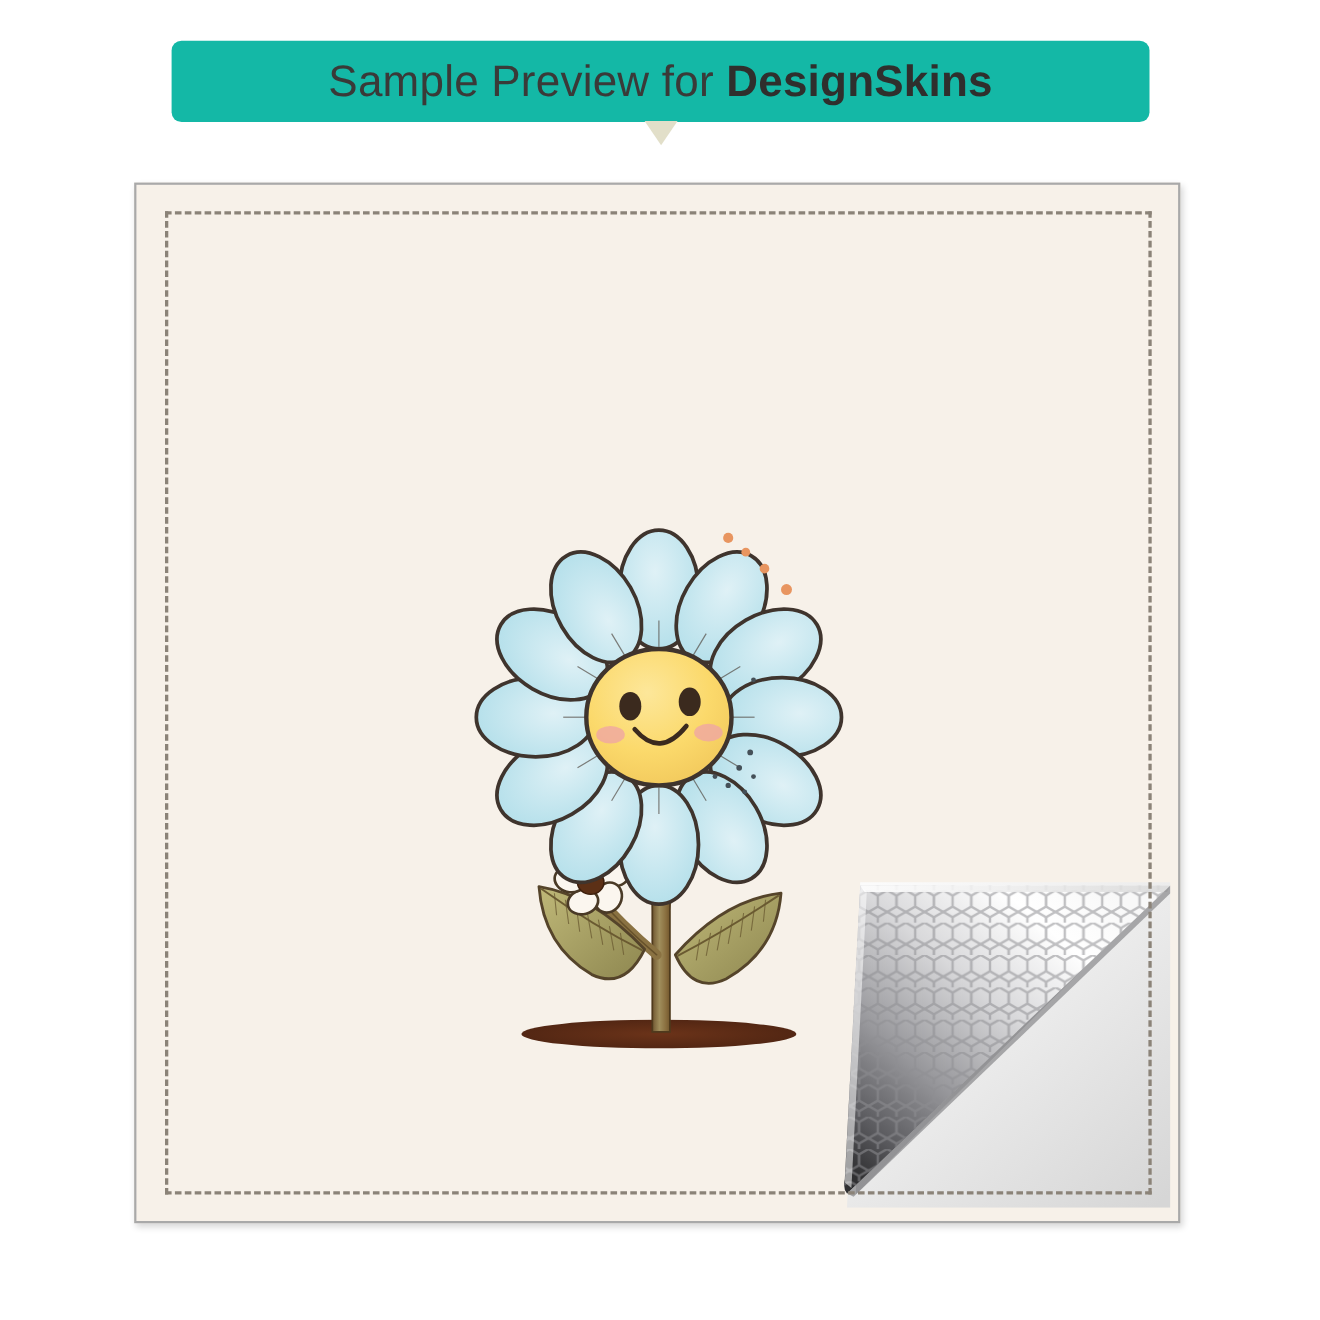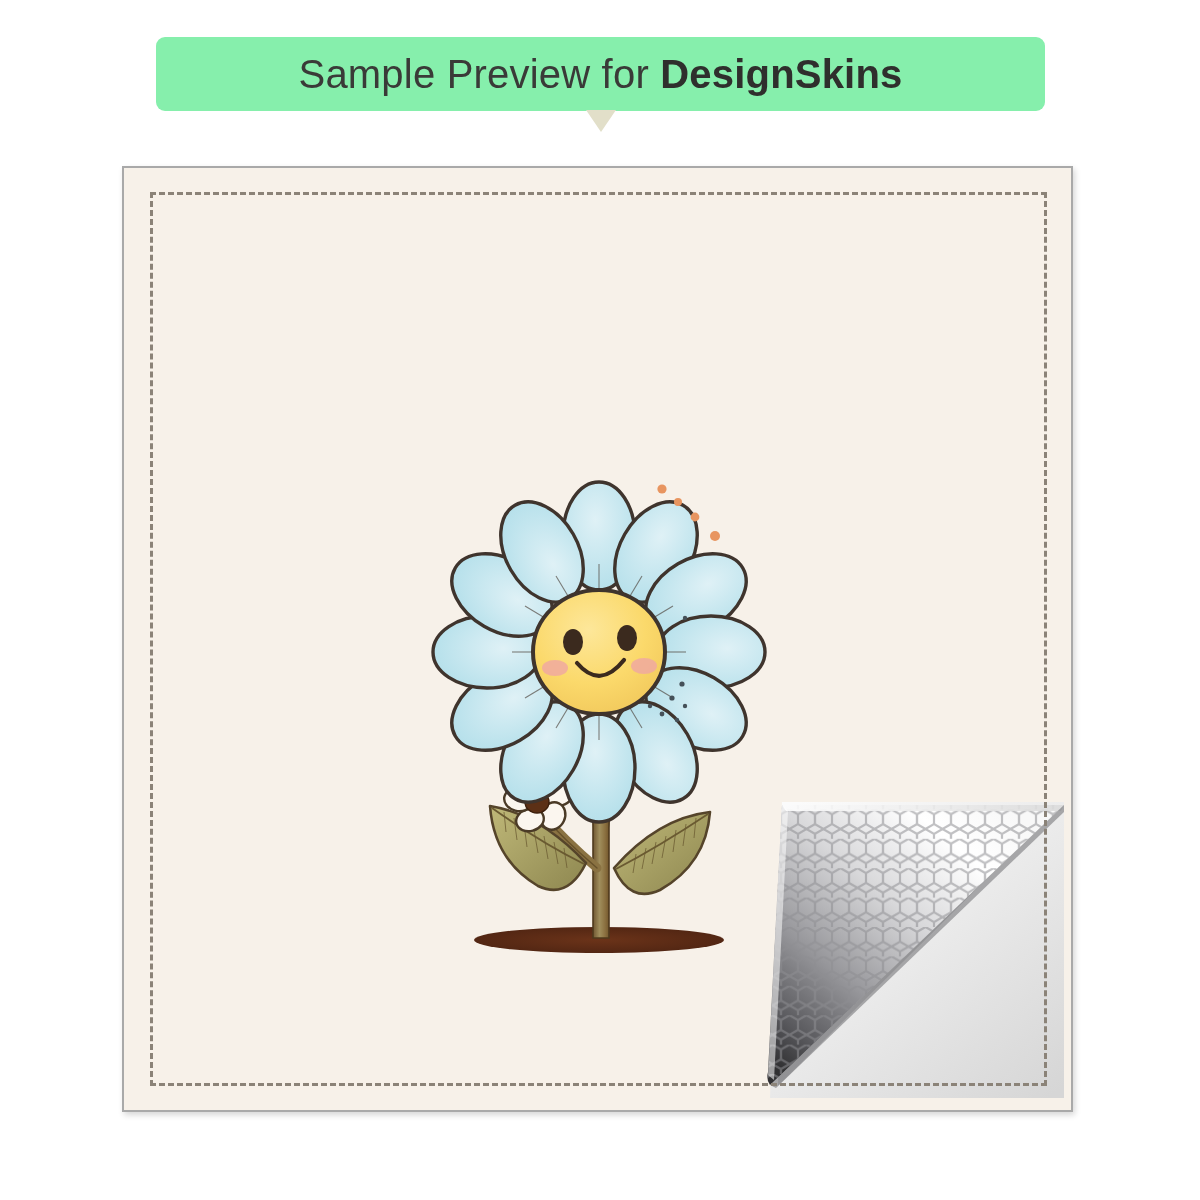--- a/index.html
+++ b/index.html
@@ -11,21 +11,21 @@
     overflow:hidden;
     position:relative;
   }
   #stage{position:absolute;left:0;top:0;width:1200px;height:1200px;}
 
   
   .banner{
     position:absolute;
     left:156px;top:37px;
     width:889px;height:74px;
-    background:#86efac;
+    background:#14b8a6;
     border-radius:9px;
     display:flex;align-items:center;justify-content:center;
     box-sizing:border-box;
   }
   .banner-text{
     font-size:40px;
     color:#3a3a38;
     letter-spacing:.2px;
     white-space:nowrap;
     font-weight:400;

